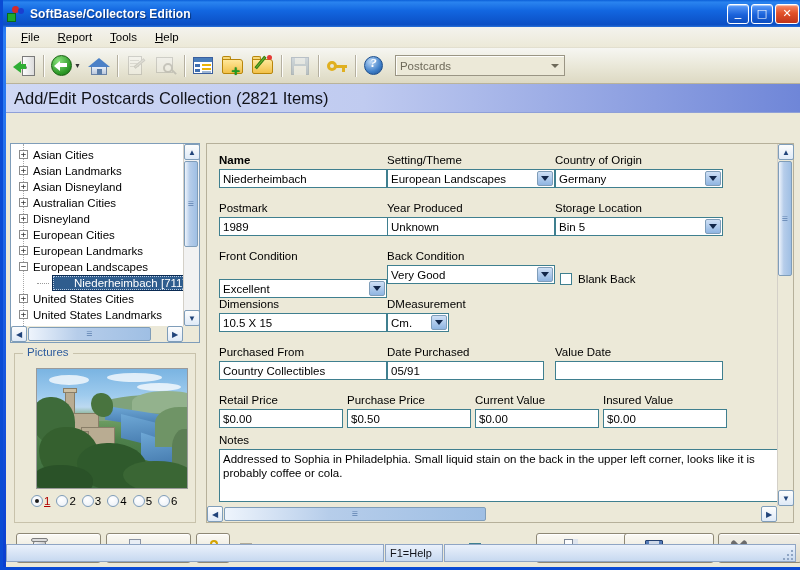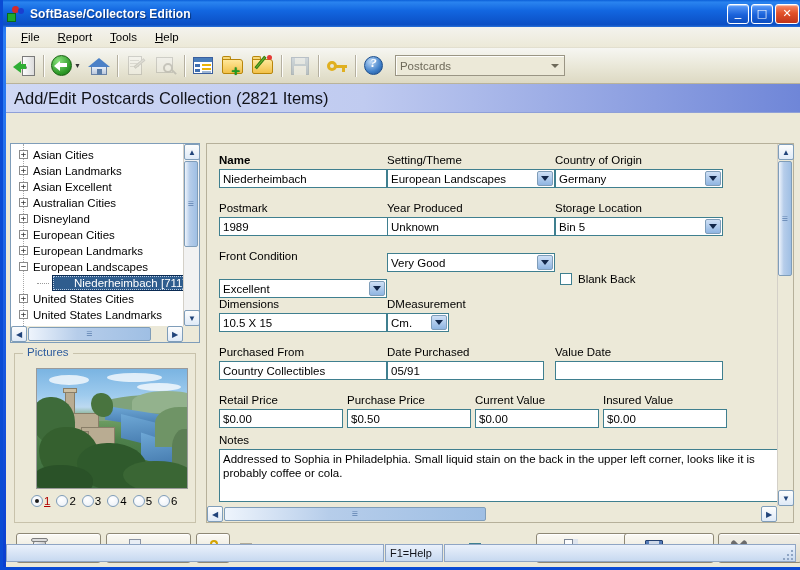--- a/index.html
+++ b/index.html
@@ -502,21 +502,21 @@
           <div class="trow">
               <span class="exp">+</span>
               <span>Asian Cities</span>
             </div>
           <div class="trow">
               <span class="exp">+</span>
               <span>Asian Landmarks</span>
             </div>
           <div class="trow">
               <span class="exp">+</span>
-              <span>Asian Excellent</span>
+              <span>Asian Disneyland</span>
             </div>
           <div class="trow">
               <span class="exp">+</span>
               <span>Australian Cities</span>
             </div>
           <div class="trow">
               <span class="exp">+</span>
               <span>Disneyland</span>
             </div>
           <div class="trow">
@@ -651,20 +651,21 @@
           </div>
 
           <div class="fld" style="left:12px;top:106px;width:168px">
             <div class="lab">Front Condition</div>
             <div class="inp cmb" style="margin-top:17px;width:168px">
               <span>Excellent</span>
               <i class="btn"></i>
             </div>
           </div>
           <div class="fld" style="left:180px;top:106px;width:168px">
+            <div class="lab">Back Condition</div>
             <div class="inp cmb" style="margin-top:3px;width:168px">
               <span>Very Good</span>
               <i class="btn"></i>
             </div>
           </div>
           <div class="fld chk" style="left:353px;top:129px">
             <i class="box"></i>
             <span>Blank Back</span>
           </div>
 

